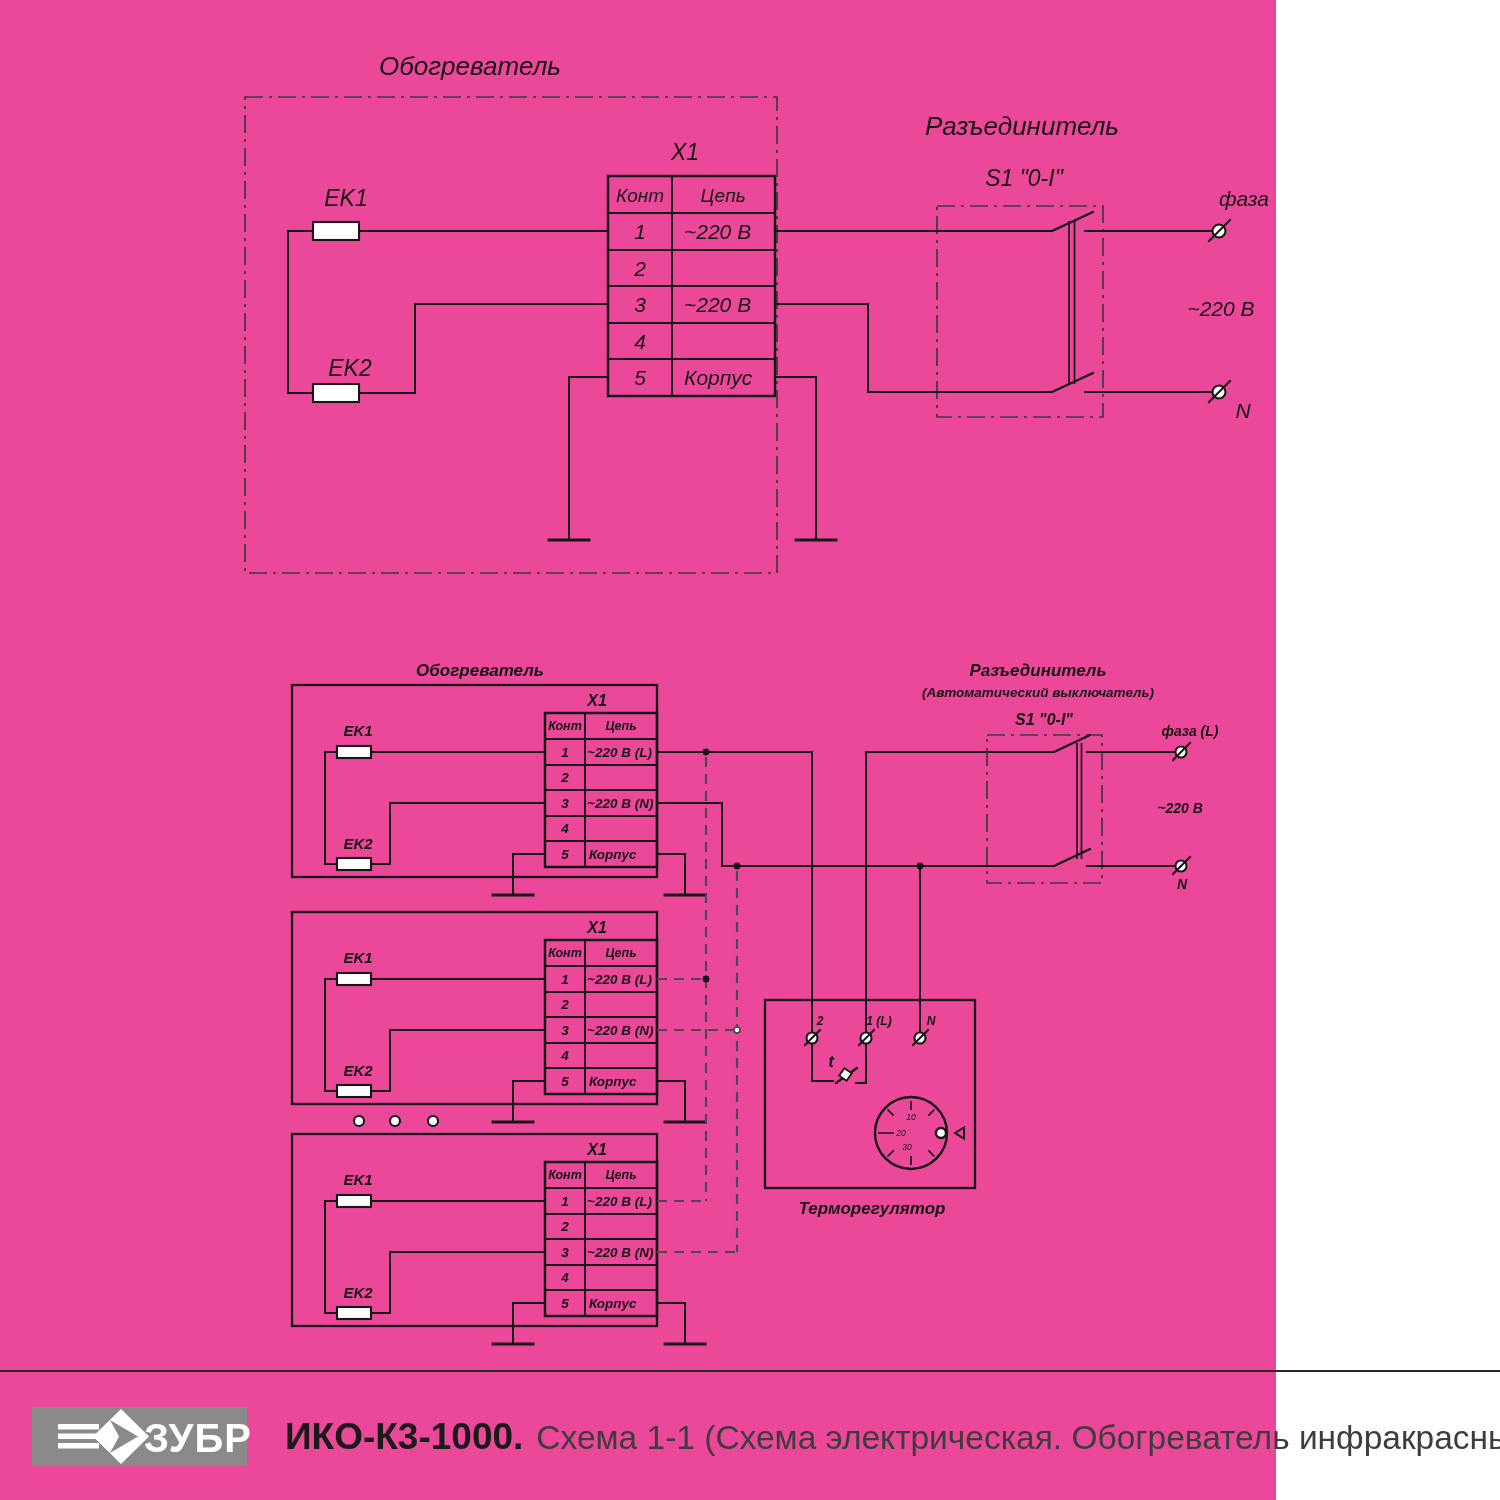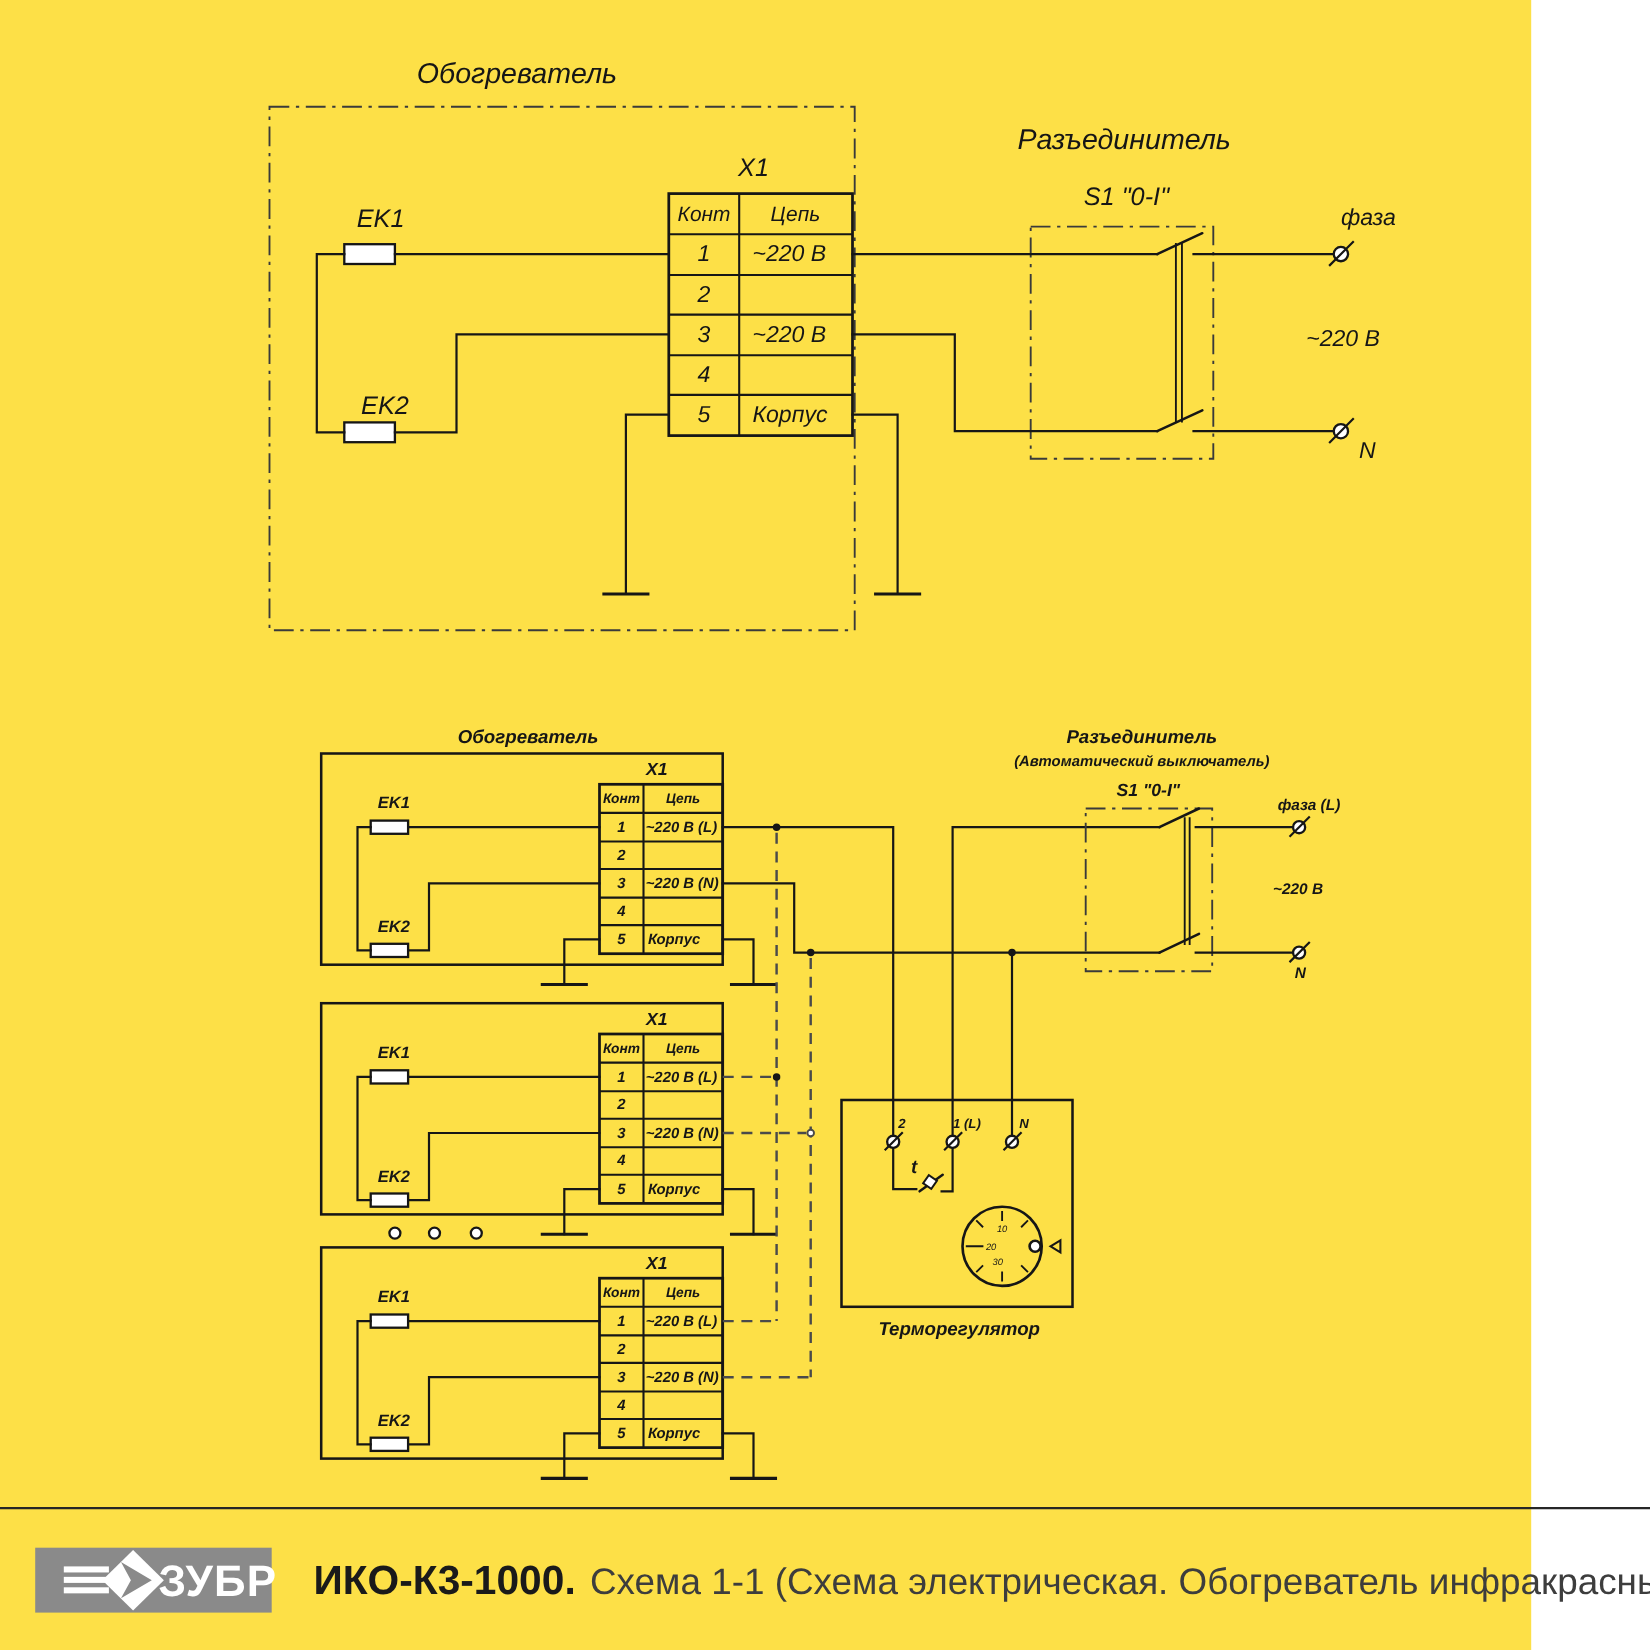--- a/index.html
+++ b/index.html
@@ -1,16 +1,16 @@
 <!DOCTYPE html>
 <html><head>
 <meta charset="utf-8">
 <style>
   html,body{margin:0;padding:0;background:#ffffff;}
-  .page{width:1392px;height:1500px;position:relative;background:#fde047;}
+  .page{width:1276px;height:1500px;position:relative;background:#ec4899;}
   svg{display:block}
   text{font-family:"Liberation Sans",sans-serif;font-style:italic;fill:#161616;}
   .ctr{text-anchor:middle}
   .mid{dominant-baseline:central}
   
   .tt{font-size:26px}
   .tm{font-size:23px}
   .tc{font-size:21px}
   .th{font-size:19px}
   

